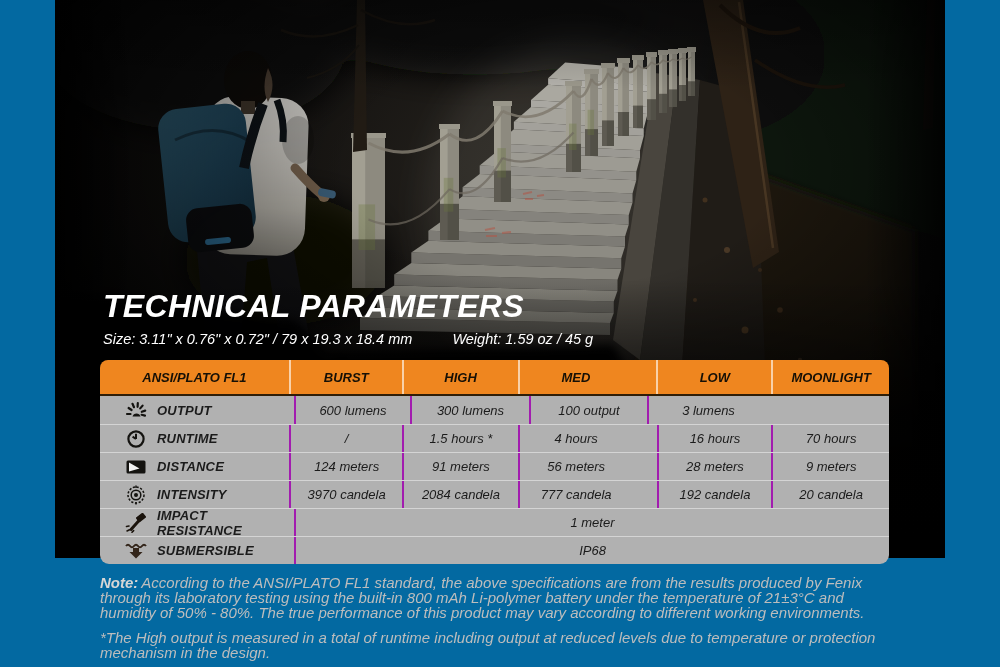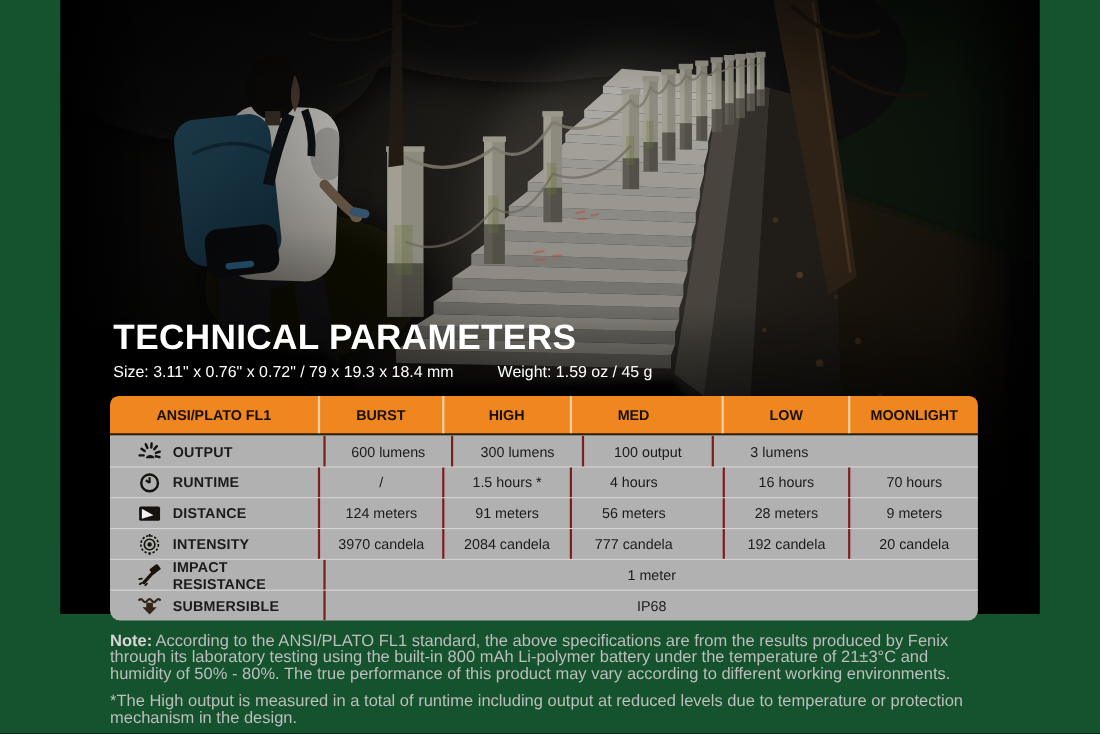--- a/index.html
+++ b/index.html
@@ -1,19 +1,20 @@
 <!DOCTYPE html>
 <html style="--c-header-bg: #EF861F; --c-header-text: #161006; --c-row-bg: #B1B1B1; --c-cell-text: #1b1b1b;"><head>
 <meta charset="utf-8">
 <style>
   html,body{margin:0;padding:0;background:#000;}
   *{box-sizing:border-box;}
   .stage{
-    position:relative;width:1000px;height:667px;background:#14532d;overflow:hidden;
+    position:relative;width:1000px;height:667px;background:#0369a1;overflow:hidden;
     font-family:"Liberation Sans","DejaVu Sans",sans-serif;
+    font-style:italic;
   }
   
   .photo{position:absolute;left:55px;top:0;width:890px;height:558px;overflow:hidden;background:#050404;}
   .photo svg{position:absolute;left:0;top:0;}
   .vg{position:absolute;left:0;top:0;width:100%;height:100%;pointer-events:none;}
   .vg-rad{background:radial-gradient(ellipse 70% 62% at 57% 30%, rgba(0,0,0,0) 34%, rgba(0,0,0,.40) 66%, rgba(0,0,0,.94) 100%);}
   .vg-bot{background:linear-gradient(180deg, rgba(0,0,0,.30) 0%, rgba(0,0,0,0) 16%, rgba(0,0,0,0) 50%, rgba(0,0,0,.75) 80%, #000 97%);}
   .vg-sides{background:linear-gradient(90deg, rgba(0,0,0,.95) 0%, rgba(0,0,0,0) 9%, rgba(0,0,0,0) 91%, rgba(0,0,0,.85) 100%);}
   
   .title{
@@ -32,21 +33,21 @@
   .hc{display:flex;align-items:center;justify-content:center;}
   .hc + .hc{border-left:2px solid rgba(255,255,255,.62);}
   .c0{width:194px;} .c1{width:116px;} .c2{width:119px;} .c3{width:118px;} .c4{width:118px;margin-left:24px;} .c5{width:121px;}
   .t-body{
     background:var(--c-row-bg,#B1B1B1);border-top:2px solid #2f1e08;
     border-radius:0 0 9px 9px;overflow:hidden;color:var(--c-cell-text,#1b1b1b);
   }
   .t-row{display:flex;height:28px;}
   .t-row + .t-row{border-top:1px solid #d4d4d4;}
   .cell{display:flex;align-items:center;justify-content:center;}
-  .cell + .cell{border-left:2px solid #7f1d1d;}
+  .cell + .cell{border-left:2px solid #a21caf;}
   .lab{justify-content:flex-start;padding-left:24px;gap:9px;font-weight:bold;letter-spacing:.2px;}
   .lab svg{flex:0 0 auto;display:block;}
   .c-span{flex:1;}
   
   .notes{position:absolute;left:100px;top:575px;width:796px;color:#bdbdbd;font-size:15px;line-height:15px;}
   .notes p{margin:0 0 10px 0;}
   .notes b{color:#d6d6d6;margin-right:3px;}
 </style>
 </head>
 <body>

